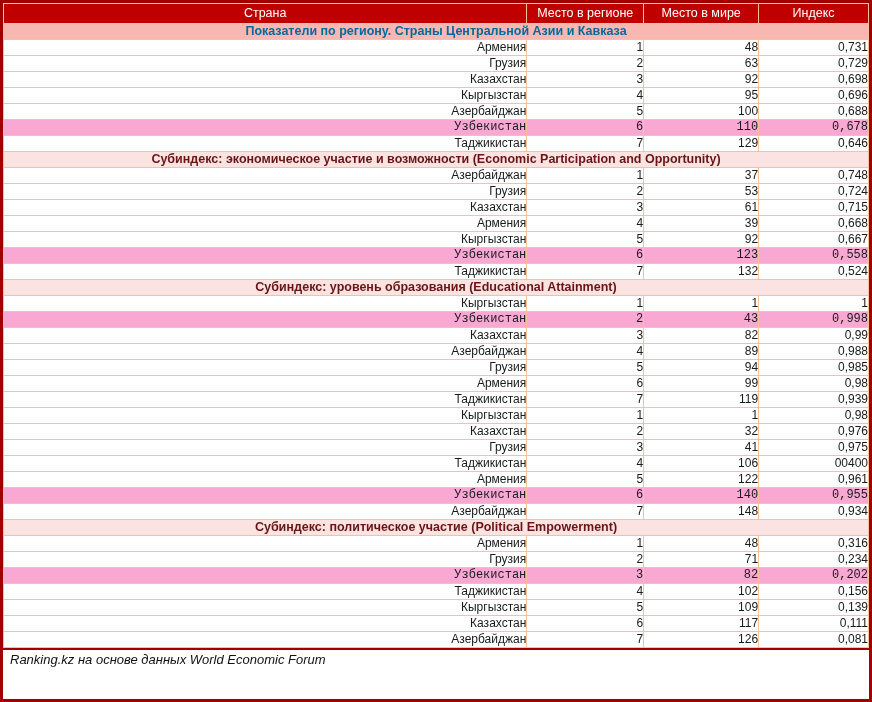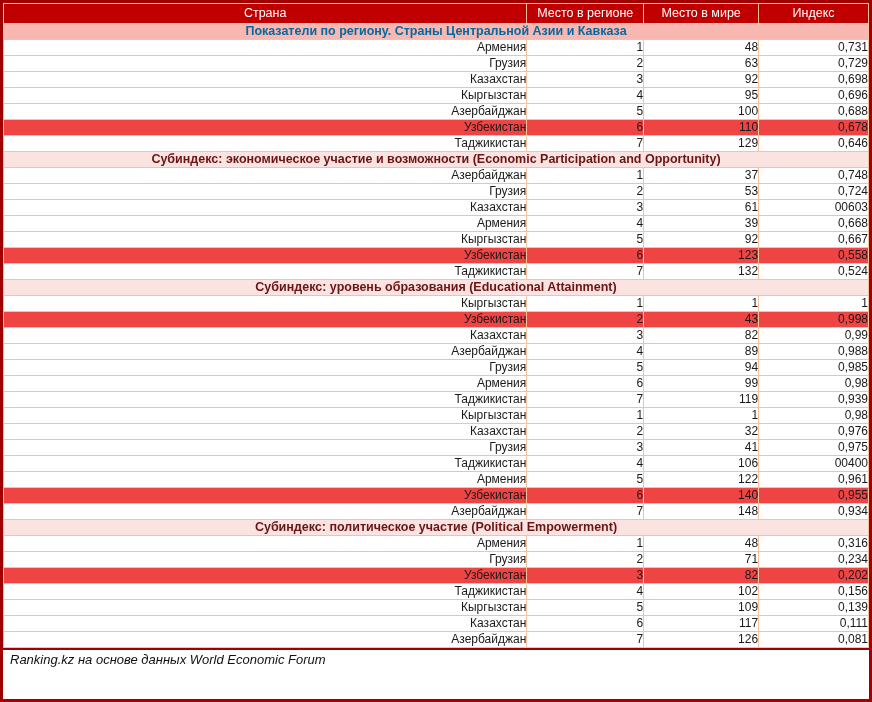--- a/index.html
+++ b/index.html
@@ -58,21 +58,21 @@
   }
   tr.section-sub td {
     background: #FBE3E1;
     color: #6b1414;
     font-weight: bold;
     text-align: center;
     font-size: 12.5px;
   }
   td.td-country { text-align: right; padding-left: 7px; }
   td.td-num { text-align: right; padding-right: 6px; }
-  tr.highlight td { background: #ef4444; }
+  tr.highlight td { background: #f9a8d4; font-family: Liberation Mono, monospace; }
   .footer-bar {
     border-top: 2px solid #A00000;
     font-style: italic;
     font-size: 13px;
     color: #111111;
     padding: 2px 0 2px 7px;
     background: #ffffff;
     white-space: nowrap;
   }
 </style>
@@ -154,21 +154,21 @@
         <tr class="">
           <td class="td-country">Грузия</td>
           <td class="td-num">2</td>
           <td class="td-num">53</td>
           <td class="td-num">0,724</td>
         </tr>
         <tr class="">
           <td class="td-country">Казахстан</td>
           <td class="td-num">3</td>
           <td class="td-num">61</td>
-          <td class="td-num">00603</td>
+          <td class="td-num">0,715</td>
         </tr>
         <tr class="">
           <td class="td-country">Армения</td>
           <td class="td-num">4</td>
           <td class="td-num">39</td>
           <td class="td-num">0,668</td>
         </tr>
         <tr class="">
           <td class="td-country">Кыргызстан</td>
           <td class="td-num">5</td>

